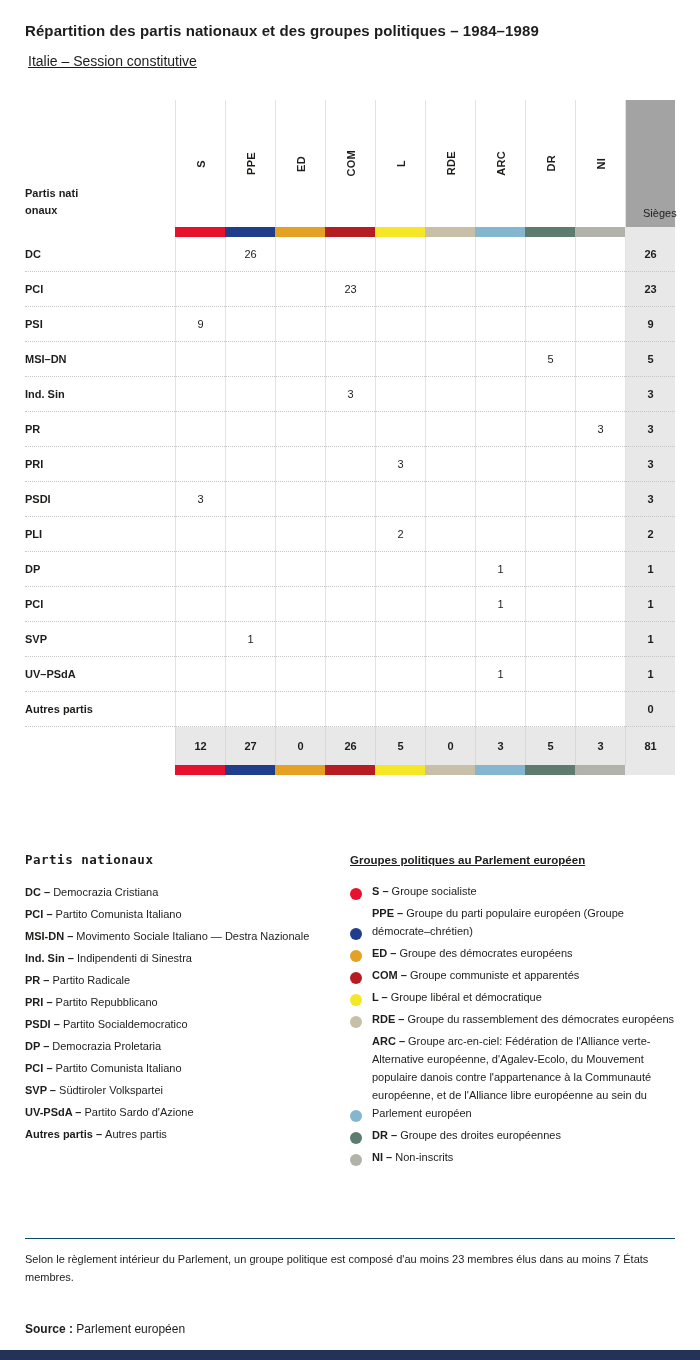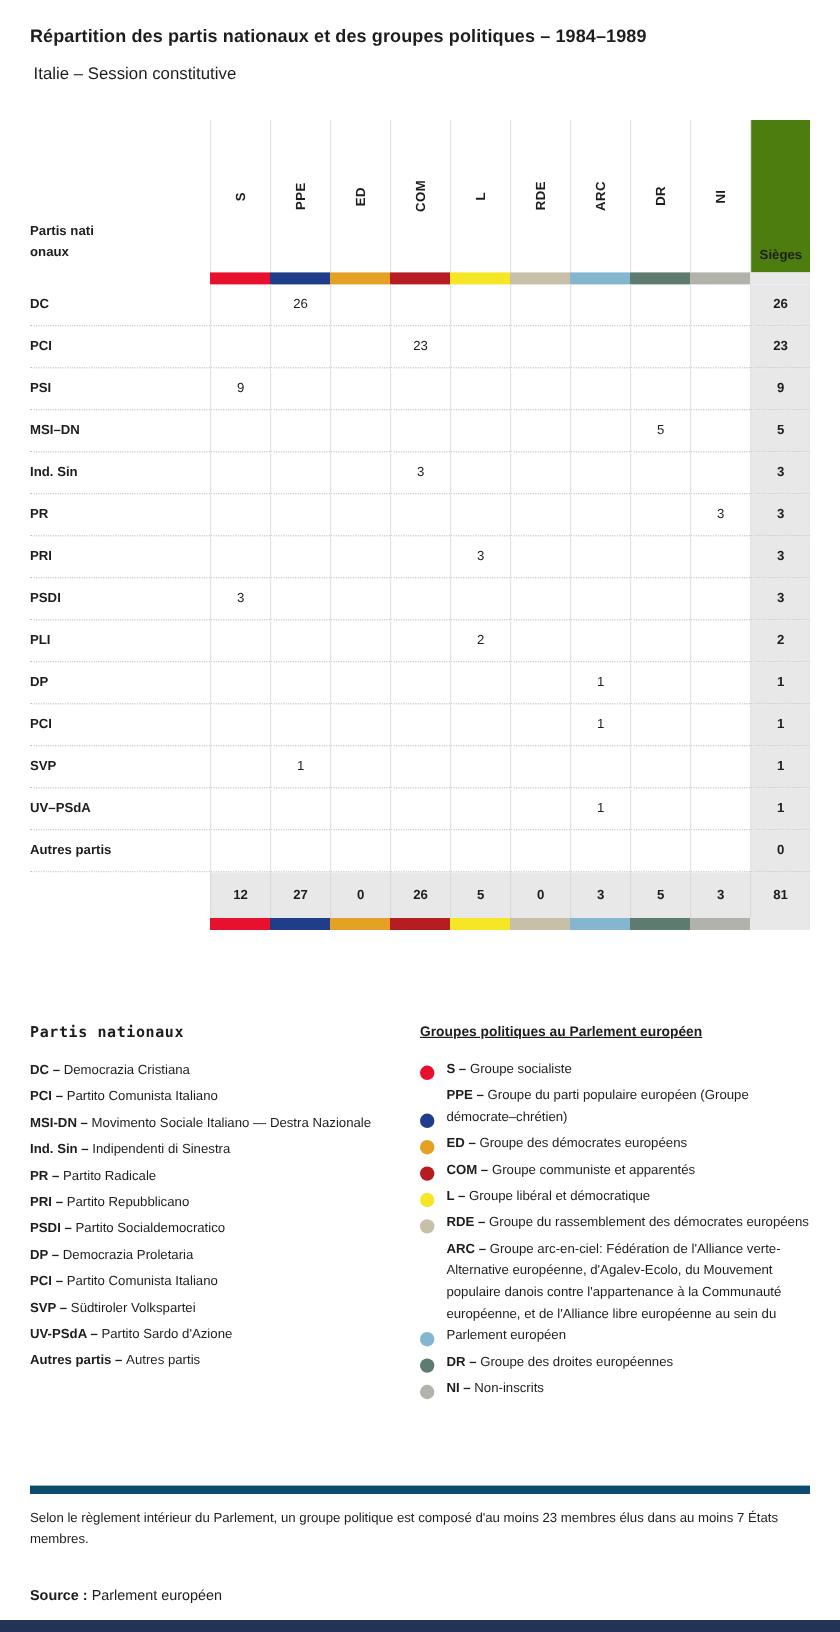--- a/index.html
+++ b/index.html
@@ -1,32 +1,32 @@
 <!DOCTYPE html>
 <html><head>
 <meta charset="utf-8">
 <style>
   * { margin: 0; padding: 0; box-sizing: border-box; }
   html, body { background: #ffffff; }
   body { font-family: "Liberation Sans", sans-serif; color: #1d1d1b; }
   .page { position: relative; width: 700px; height: 1360px; background: #fff; overflow: hidden; margin: 0 auto; }
 
   .title { font-size: 15px; font-weight: 700; padding: 22px 25px 0 25px; letter-spacing: 0.1px; }
-  .subtitle { font-size: 14px; font-weight: 400; padding: 14px 25px 0 28px; }
+  .subtitle { font-size: 14px; font-weight: 400; padding: 14px 25px 0 28px; text-decoration: underline; }
 
   
   .grid { display: grid; grid-template-columns: 150px repeat(10, 50px); width: 650px; margin: 31px 0 0 25px; }
   .cell { font-size: 11px; color: #1d1d1b; }
   .colsep { border-left: 1px solid #e3e3e3; }
   .head { height: 127px; display: flex; }
   .head-first { align-items: flex-end; }
   .party-head-label { width: 54px; font-weight: 700; line-height: 1.55; word-break: break-all; padding-bottom: 8px; }
   .head-group { align-items: center; justify-content: center; }
   .vlabel { writing-mode: vertical-rl; transform: rotate(180deg); font-weight: 700; font-size: 11px; letter-spacing: 0.3px; }
-  .head-seats { background: #4d7c0f; align-items: flex-end; padding: 0 4px 8px 7px; font-weight: 700; }
+  .head-seats { background: #a3a3a3; align-items: flex-end; padding: 0 4px 8px 17px; font-weight: 400; }
   .bar { height: 10px; }
   .bar-seats { background: #e8e8e8; }
   .brow { height: 35px; display: flex; align-items: center; border-bottom: 1px dotted #c6c6c6; }
   .party { font-weight: 700; }
   .val { justify-content: center; }
   .seatval { background: #e8e8e8; font-weight: 700; justify-content: center; }
   .trow { height: 38px; display: flex; align-items: center; justify-content: center; background: #e8e8e8; font-weight: 700; }
   .trow.colsep { border-left: 1px solid #d9d9d9; }
   .trow-spacer { background: #fff; }
 
@@ -35,21 +35,21 @@
   .leg-left { width: 312px; flex: none; }
   .leg-right { flex: 1; }
   .leg-left h3 { font-family: "DejaVu Sans Mono", monospace; font-size: 12.5px; font-weight: 700; letter-spacing: 0.5px; margin-bottom: 16px; }
   .leg-right h3 { font-size: 11.5px; font-weight: 700; margin-bottom: 16px; padding-top: 2px; text-decoration: underline; }
   .legends ul { list-style: none; }
   .leg-left li { font-size: 11px; line-height: 18px; margin-bottom: 4px; }
   .leg-right li { display: flex; gap: 10px; font-size: 11px; line-height: 18px; margin-bottom: 4px; align-items: flex-end; }
   .dot { width: 12px; height: 12px; border-radius: 50%; flex: none; margin-top: 2px; }
 
   
-  .footnote-wrap { position: absolute; left: 25px; right: 25px; top: 1238px; border-top: 7px solid #0c4a6e; padding-top: 11px; }
+  .footnote-wrap { position: absolute; left: 25px; right: 25px; top: 1238px; border-top: 1px solid #0c4a6e; padding-top: 11px; }
   .footnote { font-size: 11px; line-height: 18px; }
   .source { position: absolute; left: 25px; top: 1322px; font-size: 12px; }
   .logo { position: absolute; right: 25px; top: 1355px; display: flex; align-items: center; gap: 9px; }
   .logo-text { font-size: 13.5px; font-weight: 700; line-height: 16px; }
   .bottom-bar { position: absolute; left: 0; bottom: 0; width: 100%; height: 10px; }
 </style>
 </head>
 <body>
 
 <div class="page">

